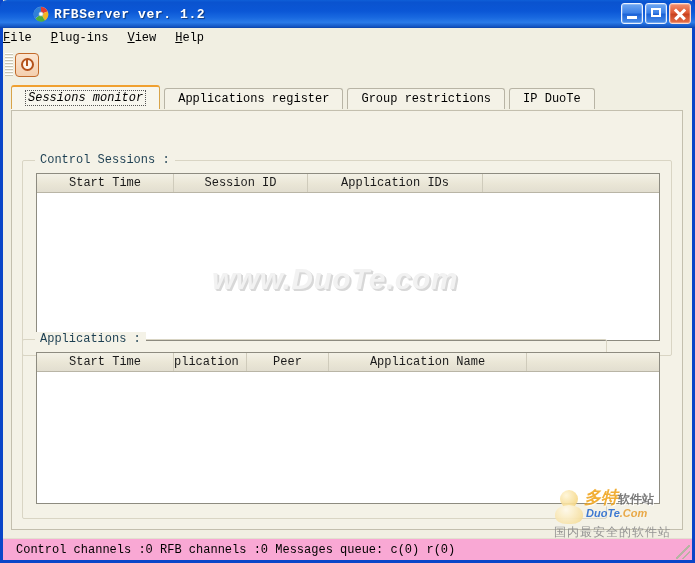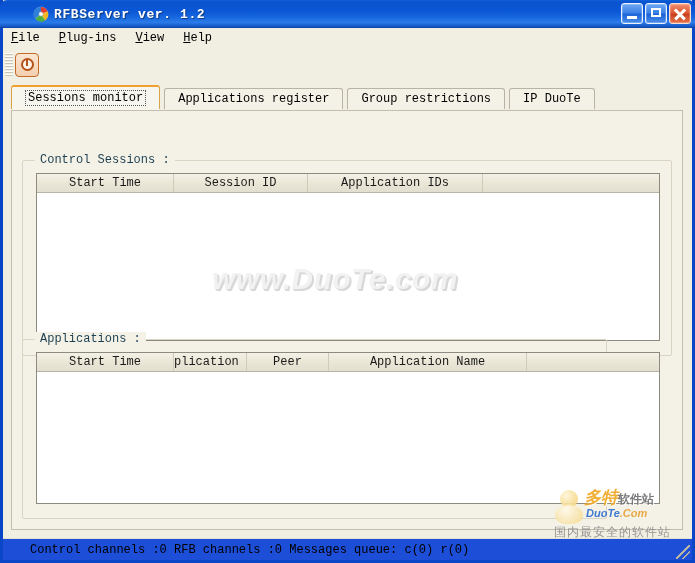--- a/index.html
+++ b/index.html
@@ -108,21 +108,20 @@
 
   
   .menubar {
     position: absolute;
     left: 3px; top: 28px;
     width: 689px; height: 19px;
     background: #f1efe2;
     display: flex;
     align-items: center;
     box-sizing: border-box;
-    padding-left: 8px;
   }
   .menu-item {
     font-size: 12px;
     color: #000;
     margin-right: 19px;
     white-space: nowrap;
     cursor: default;
     font-family: "Liberation Mono", "DejaVu Sans Mono", monospace;
   }
   .menu-item u { text-decoration: underline; }
@@ -211,20 +210,21 @@
     height: 24px;
     background: #f7f6ee;
     border-color: #d8a44a;
     border-top: 2px solid #f0a030;
     z-index: 3;
     box-shadow: 0 1px 0 0 #f7f6ee;
   }
   .tab.active .tab-focus {
     border: 1px dotted #555;
     padding: 0 2px;
+    font-style: italic;
   }
 
   .tabpanel {
     position: absolute;
     left: 8px; top: 28px;
     width: 672px;
     height: 420px;
     background: #f4f2e7;
     border: 1px solid #c3bfae;
     box-sizing: border-box;
@@ -358,26 +358,26 @@
     color: #8d8d8d;
     letter-spacing: 1px;
     white-space: nowrap;
   }
 
   
   .statusbar {
     position: absolute;
     left: 3px; top: 538px;
     width: 689px; height: 22px;
-    background: #1d4ed8;
+    background: #f9a8d4;
     box-sizing: border-box;
     border-top: 1px solid #e3e0d0;
     display: flex;
     align-items: center;
-    padding-left: 27px;
+    padding-left: 13px;
   }
   .status-text {
     font-size: 12px;
     color: #000;
     white-space: nowrap;
     font-family: "Liberation Mono", "DejaVu Sans Mono", monospace;
   }
   .status-grip {
     position: absolute;
     right: 2px; bottom: 1px;

